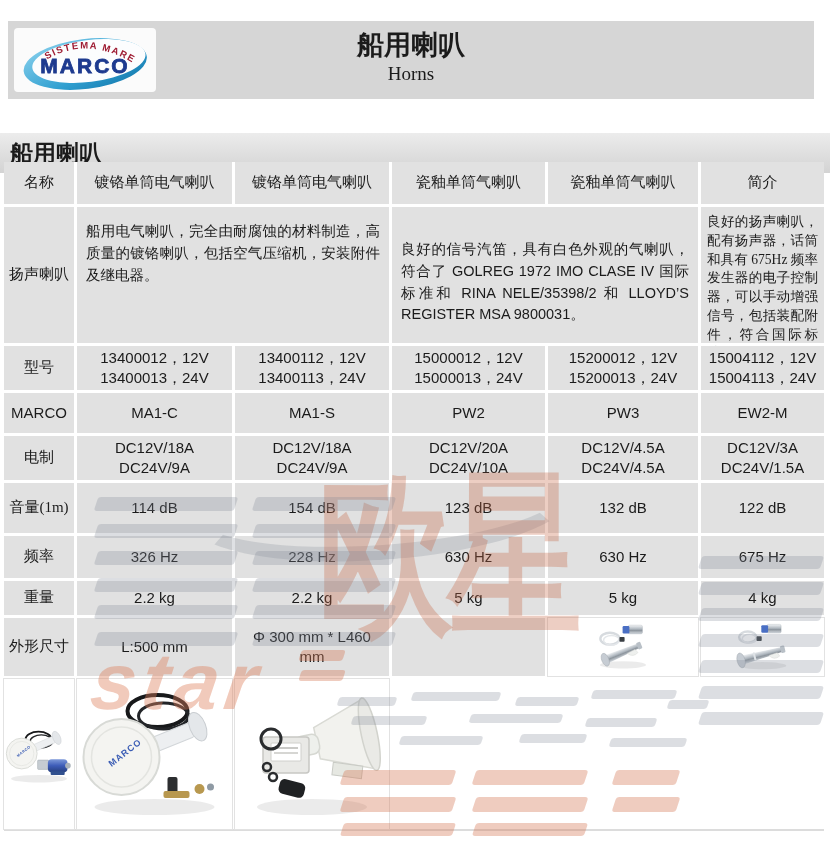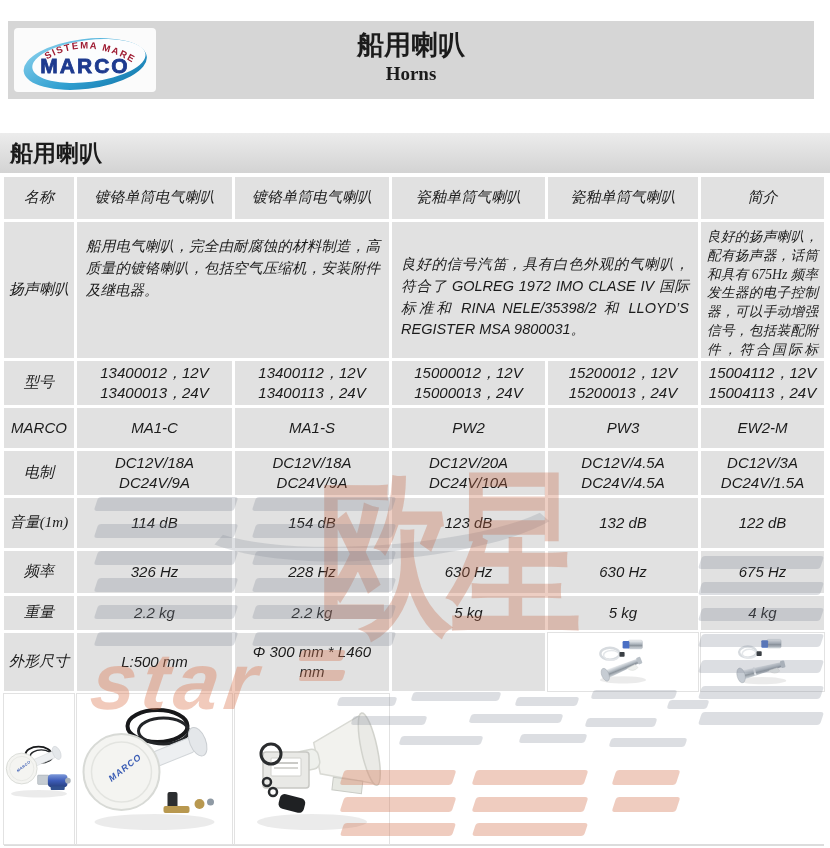--- a/index.html
+++ b/index.html
@@ -9,35 +9,35 @@
     font-family:"Liberation Sans","DejaVu Sans",sans-serif;
   }
   
   .topbar{
     position:absolute;left:8px;top:21px;width:806px;height:78px;
     background:#d6d6d6;
   }
   .logo-wrap{position:absolute;left:6px;top:7px;width:142px;height:64px;background:#fbfbfb;border-radius:4px;}
   .titles{position:absolute;left:0;right:0;top:8px;text-align:center;}
   .title-zh{font-family:"Liberation Serif","DejaVu Serif",serif;font-weight:bold;font-size:27px;line-height:1.25;}
-  .title-en{font-family:"Liberation Serif","DejaVu Serif",serif;font-weight:bold;font-size:19px;line-height:1.2;}
+  .title-en{font-family:"Liberation Serif","DejaVu Serif",serif;font-weight:normal;font-size:19px;line-height:1.2;}
   
   .section-bar{
     position:absolute;left:0;top:133px;width:830px;height:40px;
     background:linear-gradient(#ececec,#d3d3d3);
     display:flex;align-items:center;
     font-weight:bold;font-size:23px;padding-left:10px;box-sizing:border-box;
   }
   
   .spec-table{
-    position:absolute;left:4px;top:177px;width:820px;
+    position:absolute;left:4px;top:162px;width:820px;
     display:grid;
     grid-template-columns:70px 155px 154px 153px 150px 1fr;
     grid-template-rows:42px 136px 44px 40px 44px 50px 42px 34px 58px 150px;
-    gap:3px;background:#ffffff;border-bottom:2px solid #dcdcdc;font-style:italic;
+    gap:3px;background:#ffffff;border-bottom:2px solid #dcdcdc;
   }
   .c{
     background:#e1e1e1;display:flex;flex-direction:column;
     align-items:center;justify-content:center;text-align:center;
     font-size:15px;line-height:1.32;box-sizing:border-box;
   }
   .lbl{font-family:"Liberation Serif","DejaVu Serif",serif;}
   .hname{font-family:"Liberation Serif","DejaVu Serif",serif;}
   .sp2{grid-column:span 2;}
   .intro{

